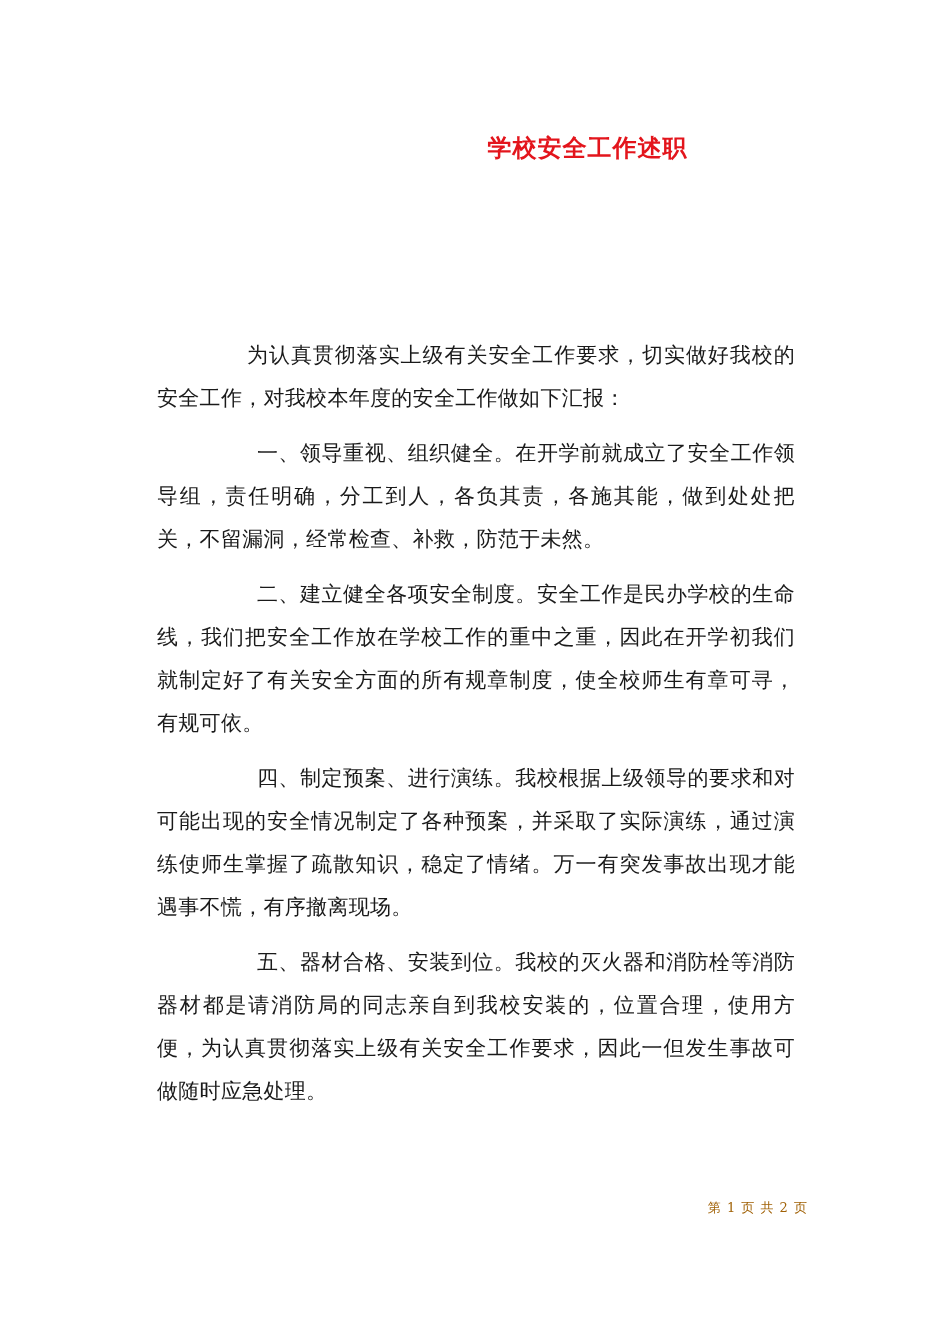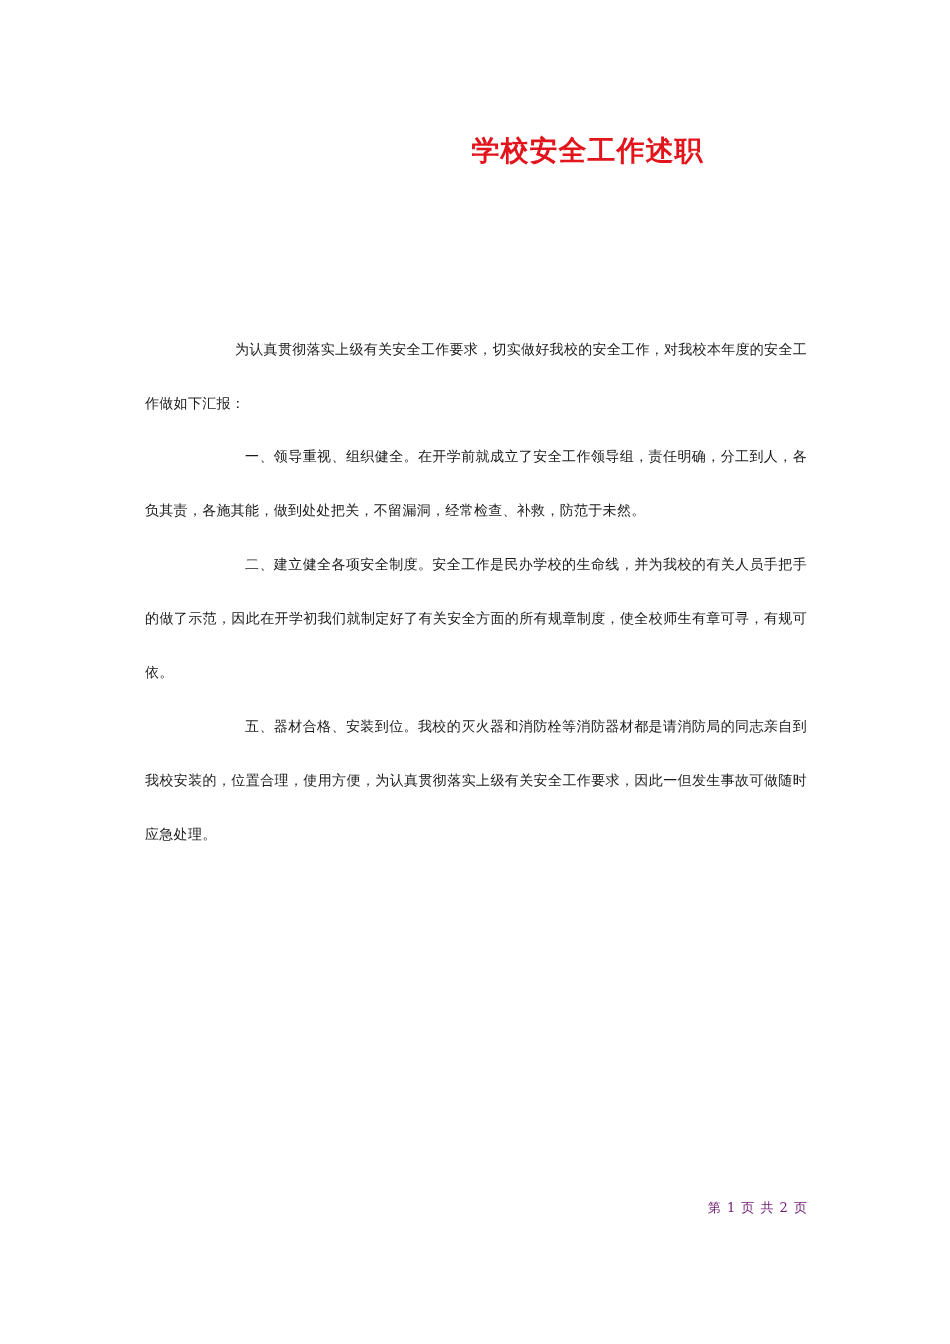--- a/index.html
+++ b/index.html
@@ -24,63 +24,64 @@
     }
     .title {
       position: absolute;
       left: 0;
       width: 950px;
       top: 132px;
       text-align: center;
       padding-left: 225px;
       box-sizing: border-box;
       font-family: "DejaVu Sans", "Liberation Sans", sans-serif;
-      font-size: 28px;
+      font-size: 24px;
       font-weight: bold;
       letter-spacing: 1px;
     }
     .body {
       position: absolute;
       left: 145px;
       top: 322px;
       width: 662px;
     }
     .para {
-      margin: 0;
-      font-size: 14px;
-      line-height: 54px;
+      margin: 12px;
+      font-size: 21px;
+      line-height: 43px;
       text-align: justify;
       text-justify: inter-character;
       letter-spacing: 0.3px;
       word-break: break-all;
     }
     .para.first {
       text-indent: 90px;
     }
     .para.indent {
       text-indent: 100px;
       font-family: Liberation Serif, serif;
     }
     .footer {
       position: absolute;
       right: 143px;
       top: 1199px;
       font-size: 13px;
-      color: #701a75;
+      color: #a16207;
       font-family: "DejaVu Serif", "Liberation Serif", serif;
       word-spacing: 2px;
     }
   </style>
 </head>
 <body>
 
 <div class="page">
   <div class="title" style="color: rgb(227, 21, 28);">学校安全工作述职</div>
 
   <div class="body">
     <p class="para first">为认真贯彻落实上级有关安全工作要求，切实做好我校的安全工作，对我校本年度的安全工作做如下汇报：</p>
     <p class="para indent">一、领导重视、组织健全。在开学前就成立了安全工作领导组，责任明确，分工到人，各负其责，各施其能，做到处处把关，不留漏洞，经常检查、补救，防范于未然。</p>
-    <p class="para indent">二、建立健全各项安全制度。安全工作是民办学校的生命线，并为我校的有关人员手把手的做了示范，因此在开学初我们就制定好了有关安全方面的所有规章制度，使全校师生有章可寻，有规可依。</p>
+    <p class="para indent">二、建立健全各项安全制度。安全工作是民办学校的生命线，我们把安全工作放在学校工作的重中之重，因此在开学初我们就制定好了有关安全方面的所有规章制度，使全校师生有章可寻，有规可依。</p>
+    <p class="para indent">四、制定预案、进行演练。我校根据上级领导的要求和对可能出现的安全情况制定了各种预案，并采取了实际演练，通过演练使师生掌握了疏散知识，稳定了情绪。万一有突发事故出现才能遇事不慌，有序撤离现场。</p>
     <p class="para indent">五、器材合格、安装到位。我校的灭火器和消防栓等消防器材都是请消防局的同志亲自到我校安装的，位置合理，使用方便，为认真贯彻落实上级有关安全工作要求，因此一但发生事故可做随时应急处理。</p>
   </div>
 
   <div class="footer">第 1 页 共 2 页</div>
 </div>
 
 </body></html>

